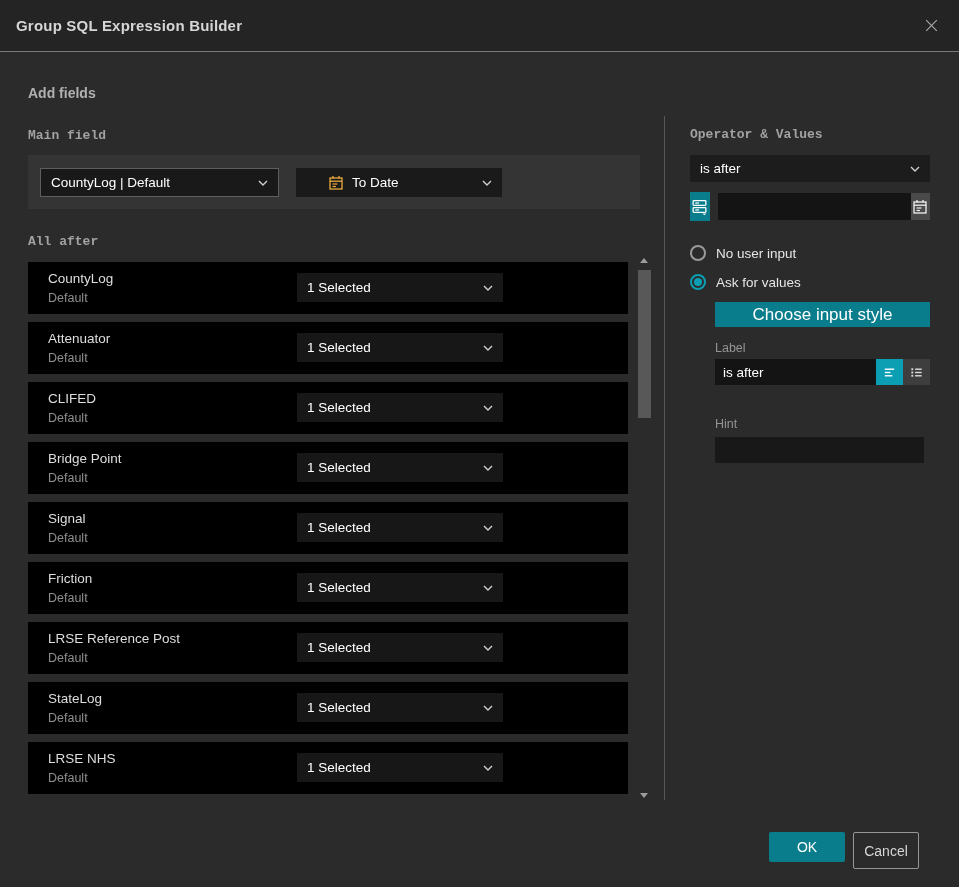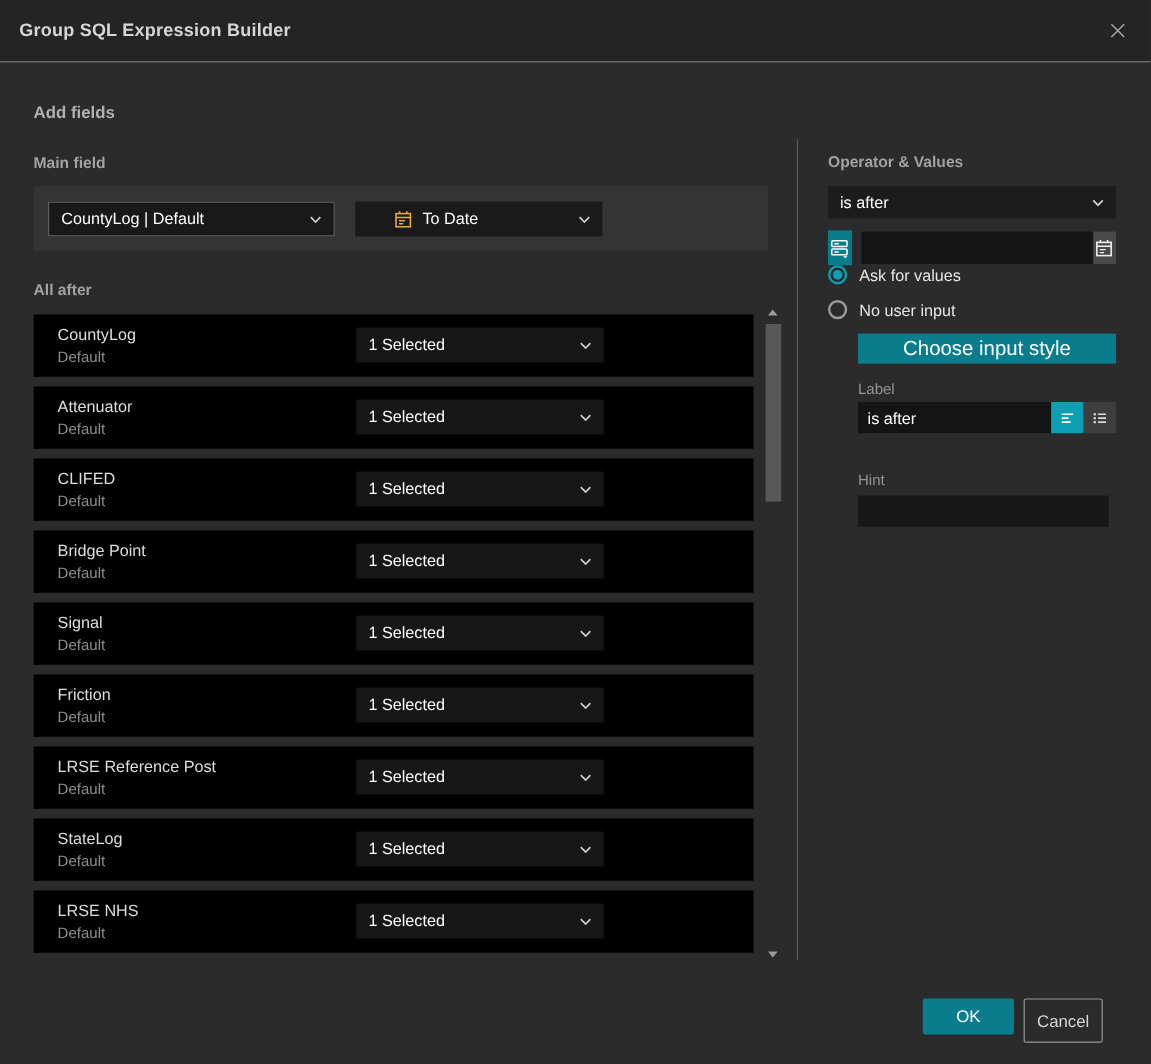--- a/index.html
+++ b/index.html
@@ -12,21 +12,21 @@
   .titlebar {
     position: absolute; top: 0; left: 0; width: 100%; height: 52px;
     background: #242424; border-bottom: 1px solid #7a7a7a;
     display: flex; align-items: center; padding: 0 16px;
   }
   .titlebar .title { font-size: 15px; font-weight: 700; color: #d6d6d6; letter-spacing: .2px; }
   .close-btn { margin-left: auto; width: 24px; height: 24px; display:flex; align-items:center; justify-content:center; cursor: pointer; background:none; border:none; }
 
   
   .h-add { position: absolute; left: 28px; top: 85px; font-size: 14px; font-weight: 700; color: #b2b0b0; }
-  .sec-label { font-size: 13px; font-weight: 700; color: #a3a1a1; }
+  .sec-label { font-size: 13px; font-weight: 700; color: #a3a1a1; font-family: Liberation Mono, monospace; }
   .lbl-main { position: absolute; left: 28px; top: 128px; }
   .lbl-all  { position: absolute; left: 28px; top: 234px; }
 
   
   .main-panel { position: absolute; left: 28px; top: 155px; width: 612px; height: 54px; background: #343434; }
   .dd {
     display: flex; align-items: center; gap: 8px;
     background: #191919; color: #ffffff; font-size: 13.5px;
     padding: 0 10px; height: 29px; cursor: pointer;
   }
@@ -285,27 +285,27 @@
           <rect x="2" y="3" width="12" height="11" fill="none" stroke="#f0f0f0" stroke-width="1.3"></rect>
           <line x1="2" y1="6.2" x2="14" y2="6.2" stroke="#f0f0f0" stroke-width="1.3"></line>
           <line x1="5" y1="1" x2="5" y2="3.4" stroke="#f0f0f0" stroke-width="1.3"></line>
           <line x1="11" y1="1" x2="11" y2="3.4" stroke="#f0f0f0" stroke-width="1.3"></line>
           <line x1="4.5" y1="9" x2="9.5" y2="9" stroke="#f0f0f0" stroke-width="1.2"></line>
           <line x1="4.5" y1="11.5" x2="8" y2="11.5" stroke="#f0f0f0" stroke-width="1.2"></line>
         </svg>
       </button>
     </div>
 
+    <div class="radio-row first">
+      <span class="radio-circle"></span>
+      <span class="radio-label">No user input</span>
+    </div>
     <div class="radio-row">
       <span class="radio-circle checked"></span>
       <span class="radio-label">Ask for values</span>
-    </div>
-    <div class="radio-row first">
-      <span class="radio-circle"></span>
-      <span class="radio-label">No user input</span>
     </div>
 
     <div class="indent">
       <button class="choose-btn">Choose input style</button>
 
       <div class="field-label">Label</div>
       <div class="label-row">
         <input class="text-input" value="is after" style="">
         <button class="mini-btn mini-teal">
           <svg width="15" height="15" viewBox="0 0 16 16">

